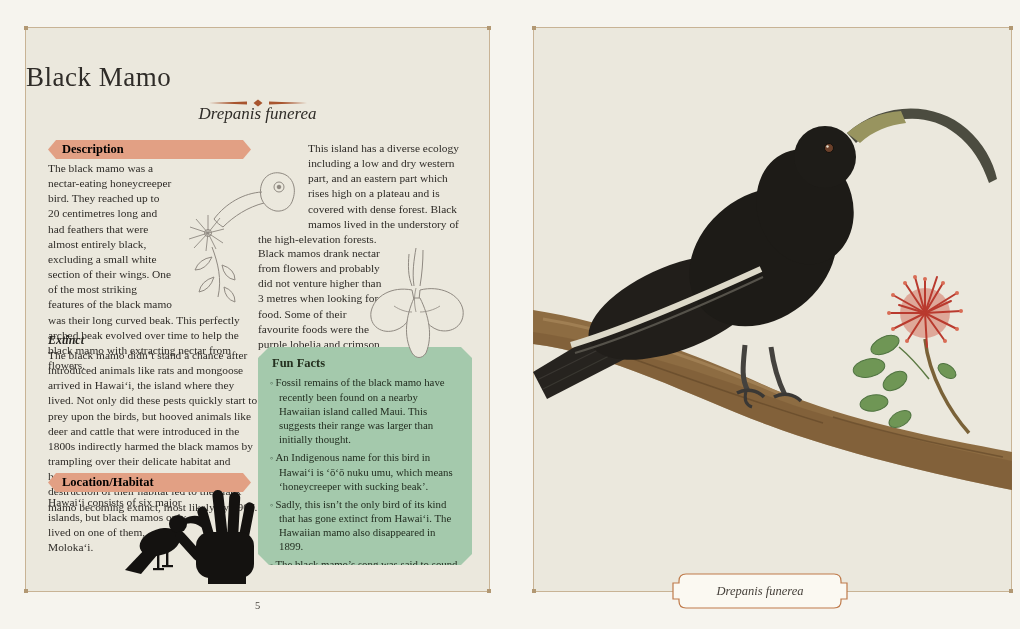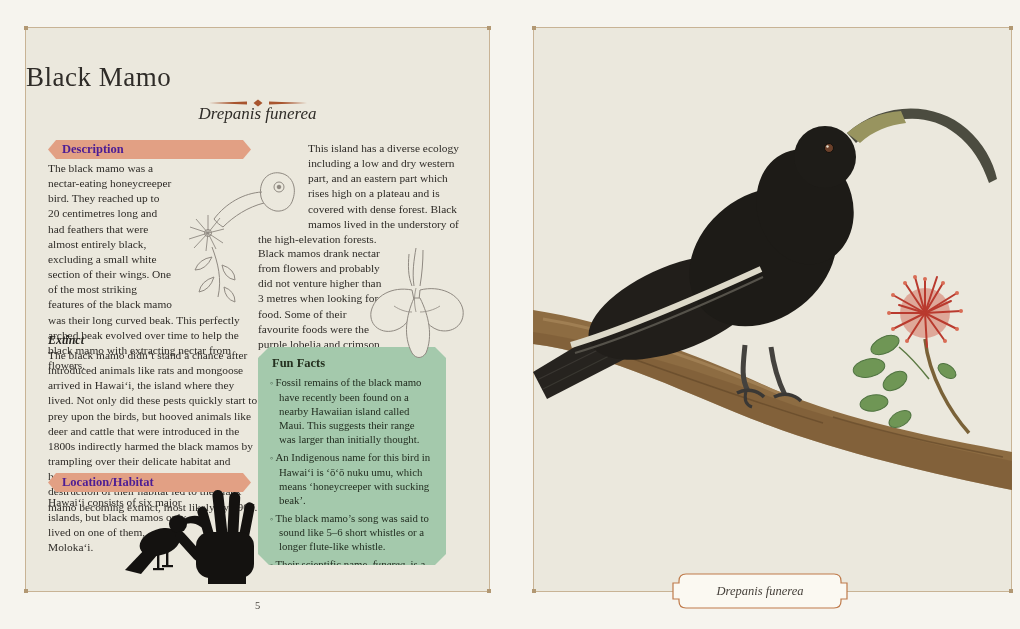--- a/index.html
+++ b/index.html
@@ -24,34 +24,34 @@
   .divider{position:absolute;top:70px;left:50%;transform:translateX(-50%);}
   .sci-name{position:absolute;top:76px;left:0;width:100%;text-align:center;
     font-style:italic;font-size:17px;color:#2f2c28;}
   .pron{position:absolute;top:97px;left:0;width:100%;text-align:center;
     font-size:11px;letter-spacing:.3px;color:#3d3a34;}
 
   
   .banner{
     position:absolute;width:203px;height:19px;box-sizing:border-box;
     padding-left:14px;font-weight:bold;font-size:12.5px;line-height:19px;
-    color:#4c1d95;background:#e2a084;
+    color:#000000;background:#e2a084;
     clip-path:polygon(8px 0,calc(100% - 8px) 0,100% 50%,calc(100% - 8px) 100%,8px 100%,0 50%);
   }
   .banner-red{background:#c15b3b;color:#31180c;}
 
   .para{position:absolute;font-size:11.4px;line-height:1.33;color:#2e2b27;}
   .spacer-r{float:right;width:72px;height:122px;margin:28px 0 0 6px;}
   .spacer-l{float:left;width:42px;height:60px;margin:28px 8px 0 0;}
   .spacer-diet{float:right;width:40px;height:75px;margin:45px 0 0 4px;}
   .extinct-label{position:absolute;font-size:12px;font-weight:bold;font-style:italic;color:#262420;}
 
   
   .fun-box{
-    position:absolute;left:232px;top:319px;width:188px;height:218px;box-sizing:border-box;
+    position:absolute;left:232px;top:319px;width:214px;height:218px;box-sizing:border-box;
     background:#a4c9ac;padding:9px 12px 8px 12px;
     clip-path:polygon(11px 0,calc(100% - 11px) 0,100% 11px,100% calc(100% - 11px),calc(100% - 11px) 100%,11px 100%,0 calc(100% - 11px),0 11px);
   }
   .fun-title{font-size:12.5px;font-weight:bold;color:#24301f;margin:0 0 4px 2px;}
   .fun-list{list-style:none;margin:0;padding:0;}
   .fun-list li{
     font-size:10.8px;line-height:1.3;color:#232e21;margin-bottom:4px;
     padding-left:9px;text-indent:-9px;
   }
   .fun-list li::before{content:"◦ ";color:#3c5440;font-size:9px;}
@@ -122,20 +122,21 @@
 
   <div class="para" style="left:232px;top:218px;width:172px;">
     <span class="spacer-diet"></span><span>Black mamos drank nectar from flowers and probably did not venture higher than 3 metres when looking for food. Some of their favourite foods were the purple lobelia and crimson ‘ōhi‘a lehua flowers.</span>
   </div>
 
   <div class="fun-box">
     <div class="fun-title">Fun Facts</div>
     <ul class="fun-list">
       <li>Fossil remains of the black mamo have recently been found on a nearby Hawaiian island called Maui. This suggests their range was larger than initially thought.</li>
       <li>An Indigenous name for this bird in Hawai‘i is ‘ō‘ō nuku umu, which means ‘honeycreeper with sucking beak’.</li>
+      <li>Sadly, this isn’t the only bird of its kind that has gone extinct from Hawai‘i. The Hawaiian mamo also disappeared in 1899.</li>
       <li>The black mamo’s song was said to sound like 5–6 short whistles or a longer flute-like whistle.</li>
       <li><span>Their scientific name, </span><span class="fun-italic">funerea</span><span>, is a reference to their black plumage, which is the colour worn to funerals in many countries.</span></li>
     </ul>
   </div>
 
   <svg class="art" style="left:140px;top:131px;" width="135" height="150" viewBox="0 0 135 150">
     <g fill="none" stroke="#8f8981" stroke-width="1">
       <path d="M95,38 C92,22 102,12 114,14 C126,16 131,28 127,40 C125,48 118,53 110,52 C104,51 97,46 95,38 Z"></path>
       <circle cx="113" cy="28" r="5"></circle>
       <circle cx="113" cy="28" r="1.8" fill="#8f8981"></circle>

